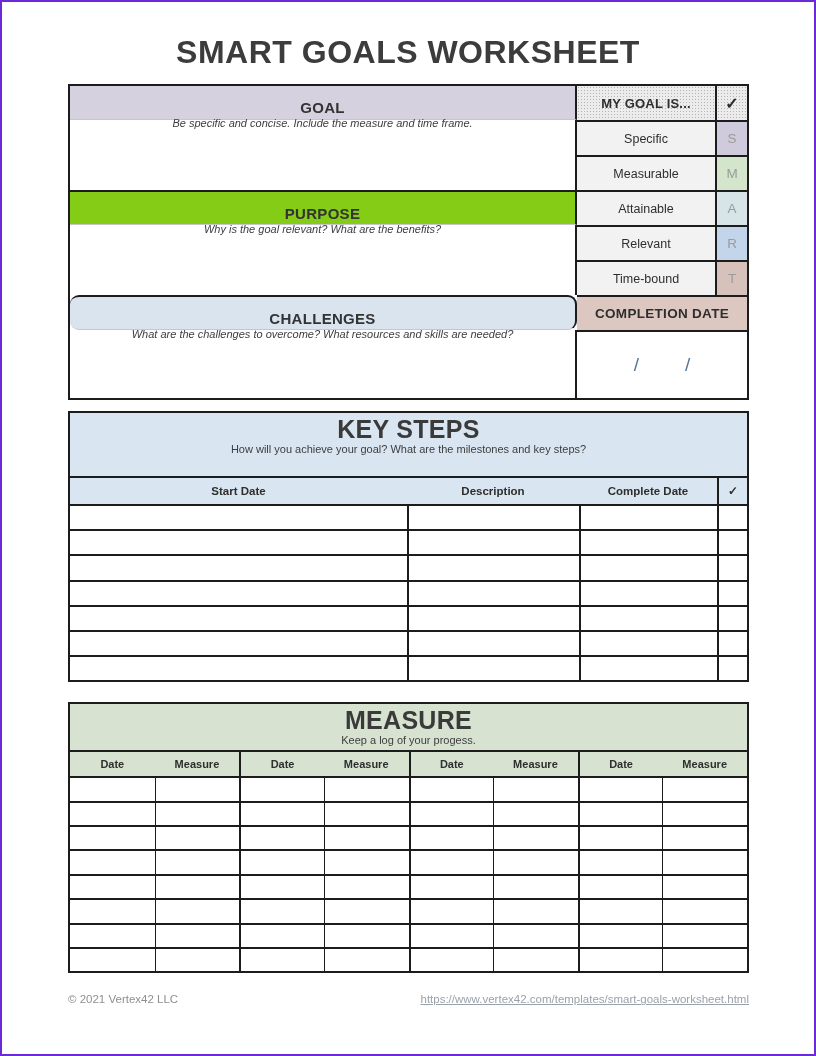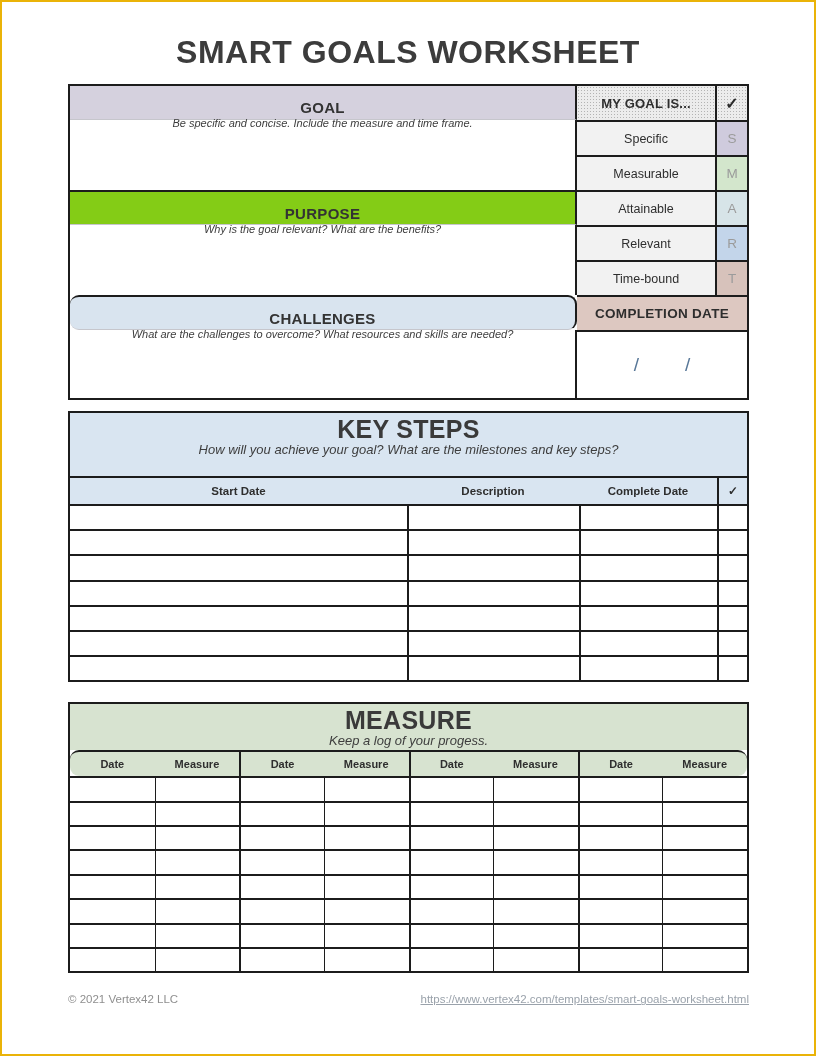--- a/index.html
+++ b/index.html
@@ -1,18 +1,18 @@
 <!DOCTYPE html>
 <html><head>
 <meta charset="utf-8">
 <style>
   html,body { margin:0; padding:0; background:#ffffff; }
   .page {
     position:relative; width:816px; height:1056px; box-sizing:border-box;
-    border:2px solid #eab308; background:#ffffff; overflow:hidden;
+    border:2px solid #6d28d9; background:#ffffff; overflow:hidden;
     font-family:"Liberation Sans", sans-serif; color:#333;
   }
   .title {
     margin-top:32px; height:36px; line-height:36px; text-align:center;
     font-size:32px; font-weight:bold; color:#3c3c3c; letter-spacing:0.5px;
   }
   .block { margin-left:66px; width:681px; box-sizing:border-box; }
 
   
   .goal-grid {
@@ -42,32 +42,32 @@
   .smart-label { grid-column:2; border-top:2px solid #1c1c1c; background:#f2f2f2; font-size:12.5px; color:#2e2e2e; }
   .smart-letter { grid-column:3; border-top:2px solid #1c1c1c; border-left:2px solid #1c1c1c; font-size:13.5px; }
   .r2{grid-row:2} .r3{grid-row:3} .r4{grid-row:4} .r5{grid-row:5} .r6{grid-row:6}
   .completion-hd { grid-column:2/4; grid-row:7; border-top:2px solid #1c1c1c; font-size:13.5px; font-weight:bold; color:#2e2e2e; letter-spacing:0.3px; }
   .completion-area { grid-column:2/4; grid-row:8; border-top:2px solid #1c1c1c; gap:46px; font-size:19px; }
 
   
   .keysteps { margin-top:11px; border:2px solid #1c1c1c; }
   .ks-header { height:63px; text-align:center; padding-top:3px; box-sizing:border-box; }
   .big-title { font-size:25px; font-weight:bold; color:#3a3a3a; line-height:27px; letter-spacing:0.3px; }
-  .big-sub { font-size:13px; font-style:italic; color:#3d3d3d; line-height:13px; }
+  .big-sub { font-size:11px; color:#3d3d3d; line-height:13px; }
   .ks-cols { display:grid; grid-template-columns:337fr 172fr 138fr 30fr; height:26px; border-top:2px solid #1c1c1c; }
   .ks-cols > div { box-sizing:border-box; display:flex; align-items:center; justify-content:center; font-size:11.5px; font-weight:bold; color:#2e2e2e; }
   .ks-cols > .chk { border-left:2px solid #1c1c1c; font-size:12px; }
   .ks-row { display:grid; grid-template-columns:337fr 172fr 138fr 30fr; height:25.2px; border-top:2px solid #1c1c1c; box-sizing:border-box; background:#fff; }
   .ks-row > div { box-sizing:border-box; }
   .ks-row > .c1, .ks-row > .c2, .ks-row > .c3 { border-left:2px solid #1c1c1c; }
 
   
   .measure { margin-top:20px; border:2px solid #1c1c1c; }
   .ms-header { height:46px; text-align:center; padding-top:3px; box-sizing:border-box; }
-  .ms-cols { display:grid; grid-template-columns:repeat(8,1fr); height:24px; border-top:2px solid #1c1c1c;border-radius:9px; }
+  .ms-cols { display:grid; grid-template-columns:repeat(8,1fr); height:24px; border-top:2px solid #1c1c1c; }
   .ms-cols > div { box-sizing:border-box; display:flex; align-items:center; justify-content:center; font-size:11px; font-weight:bold; color:#2e2e2e; }
   .ms-cols > .pair { border-left:2px solid #1c1c1c; }
   .ms-row { display:grid; grid-template-columns:repeat(8,1fr); height:24.4px; border-top:2px solid #1c1c1c; box-sizing:border-box; background:#fff; }
   .ms-row > div { box-sizing:border-box; }
   .ms-row > .c1, .ms-row > .c3, .ms-row > .c5, .ms-row > .c7 { border-left:1px solid #1c1c1c; }
   .ms-row > .c2, .ms-row > .c4, .ms-row > .c6 { border-left:2px solid #1c1c1c; }
 
   
   .footer { margin-top:20px; display:flex; justify-content:space-between; align-items:baseline; font-size:11.5px; }
   .copyright { color:#8f8f8f; }

